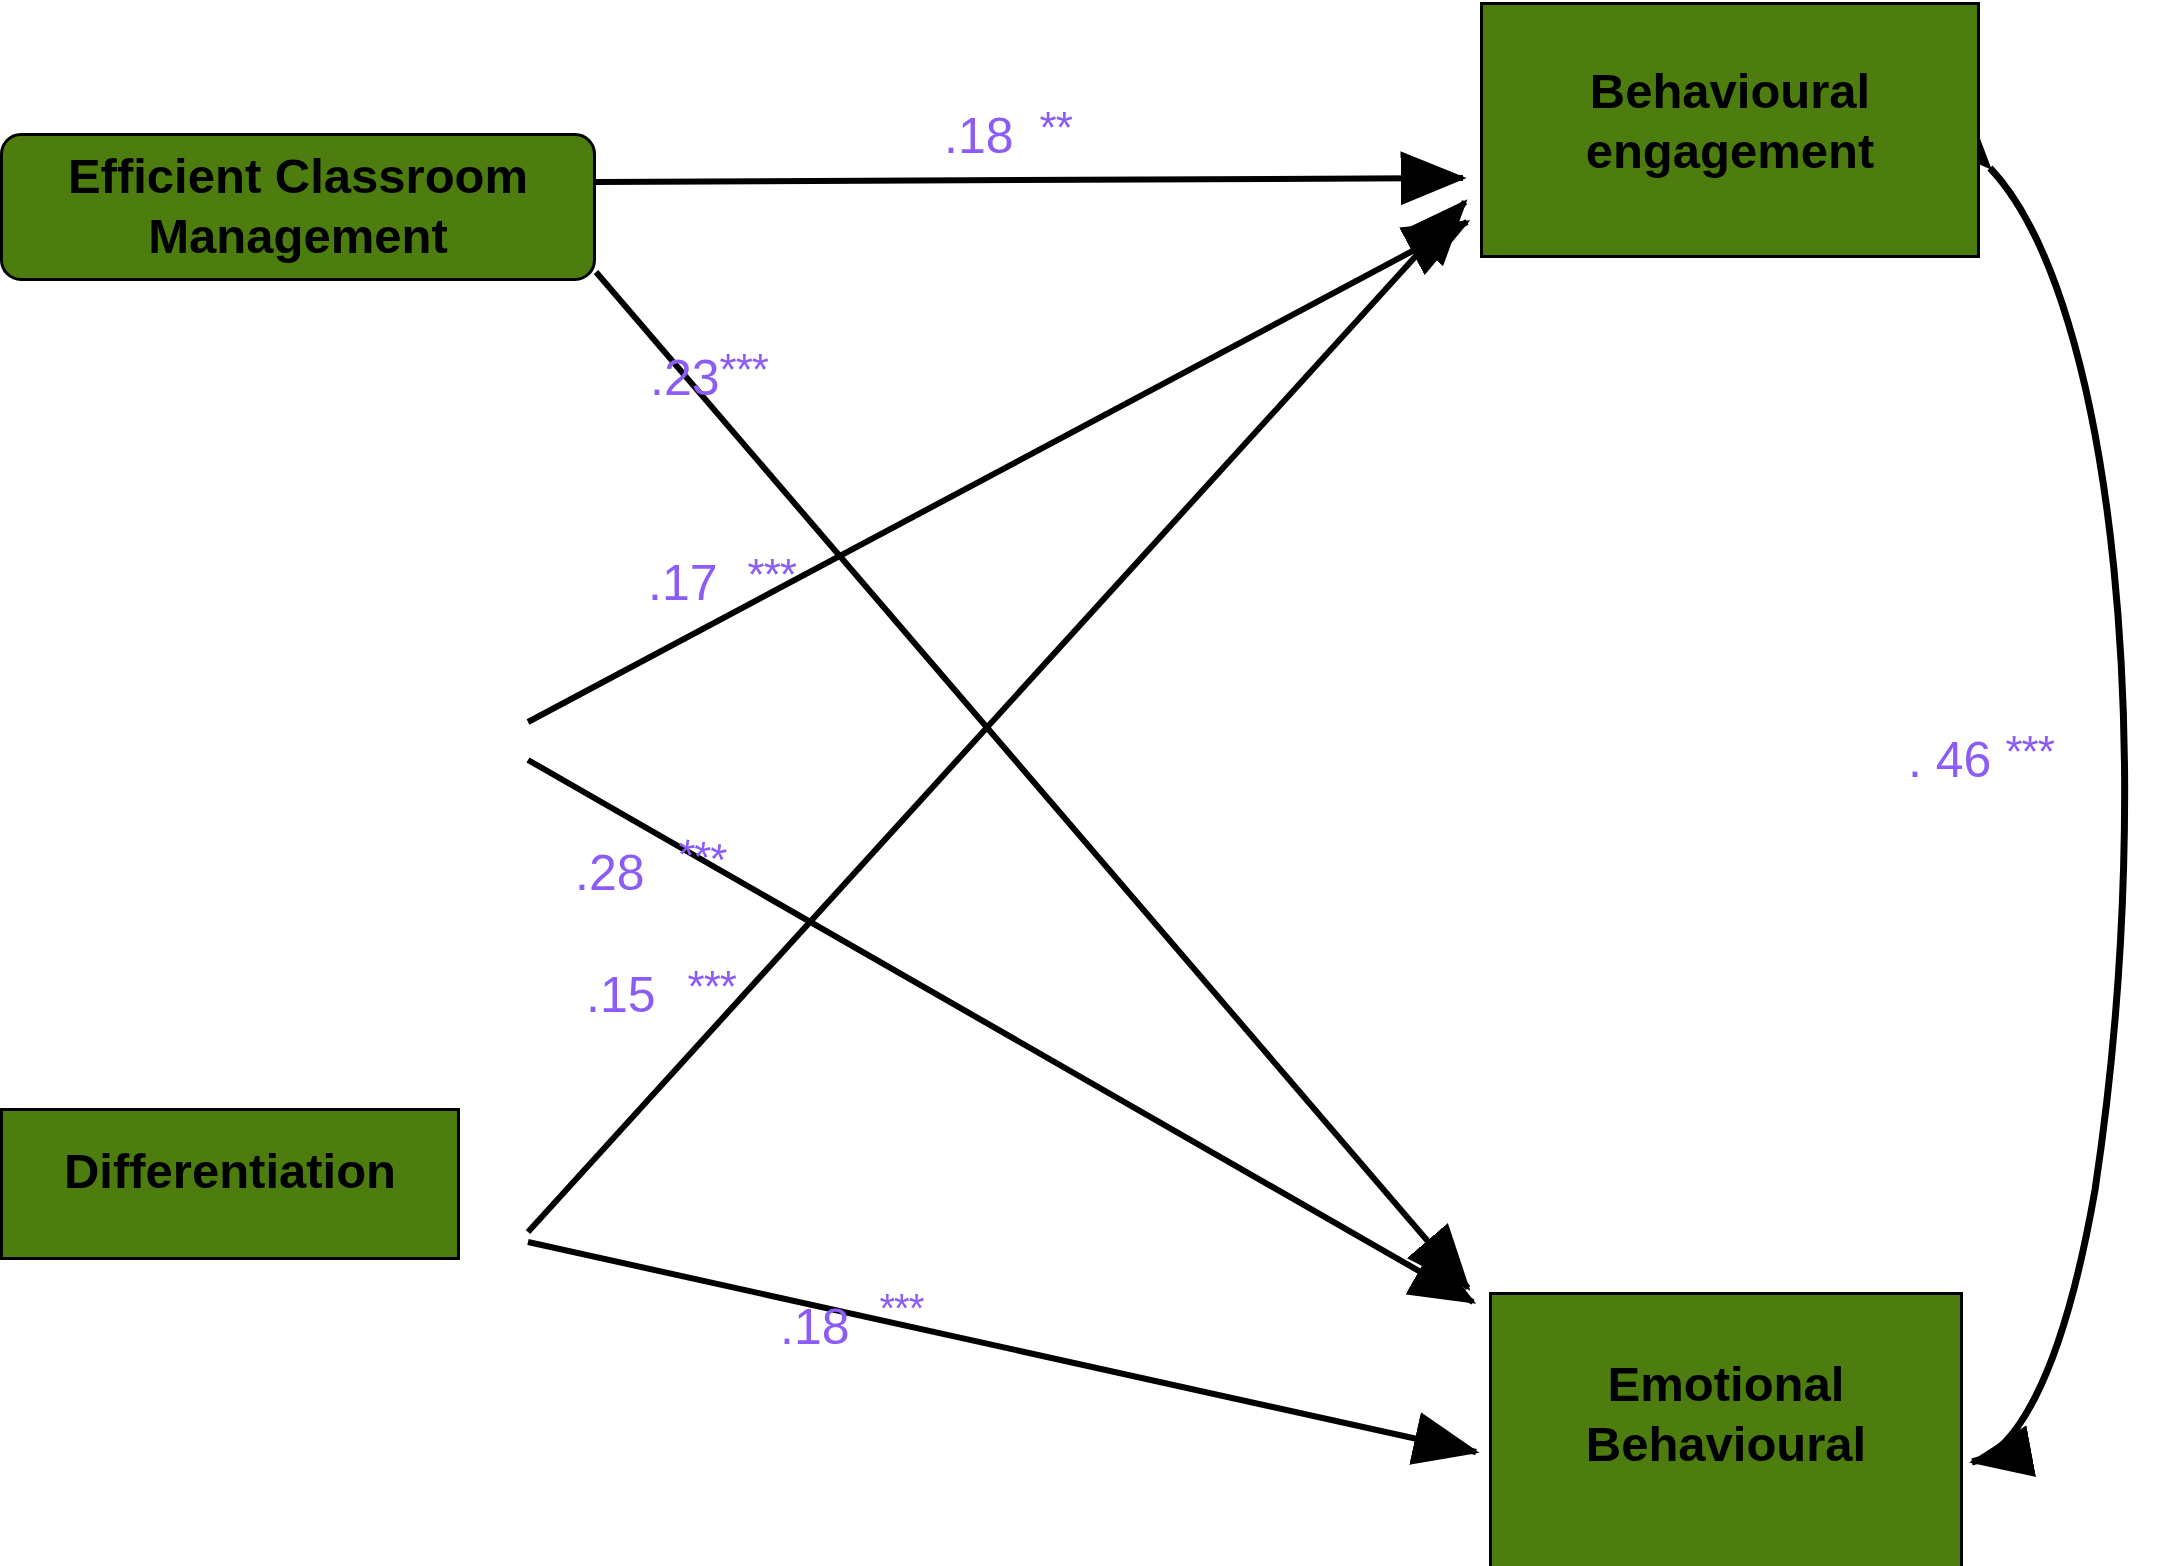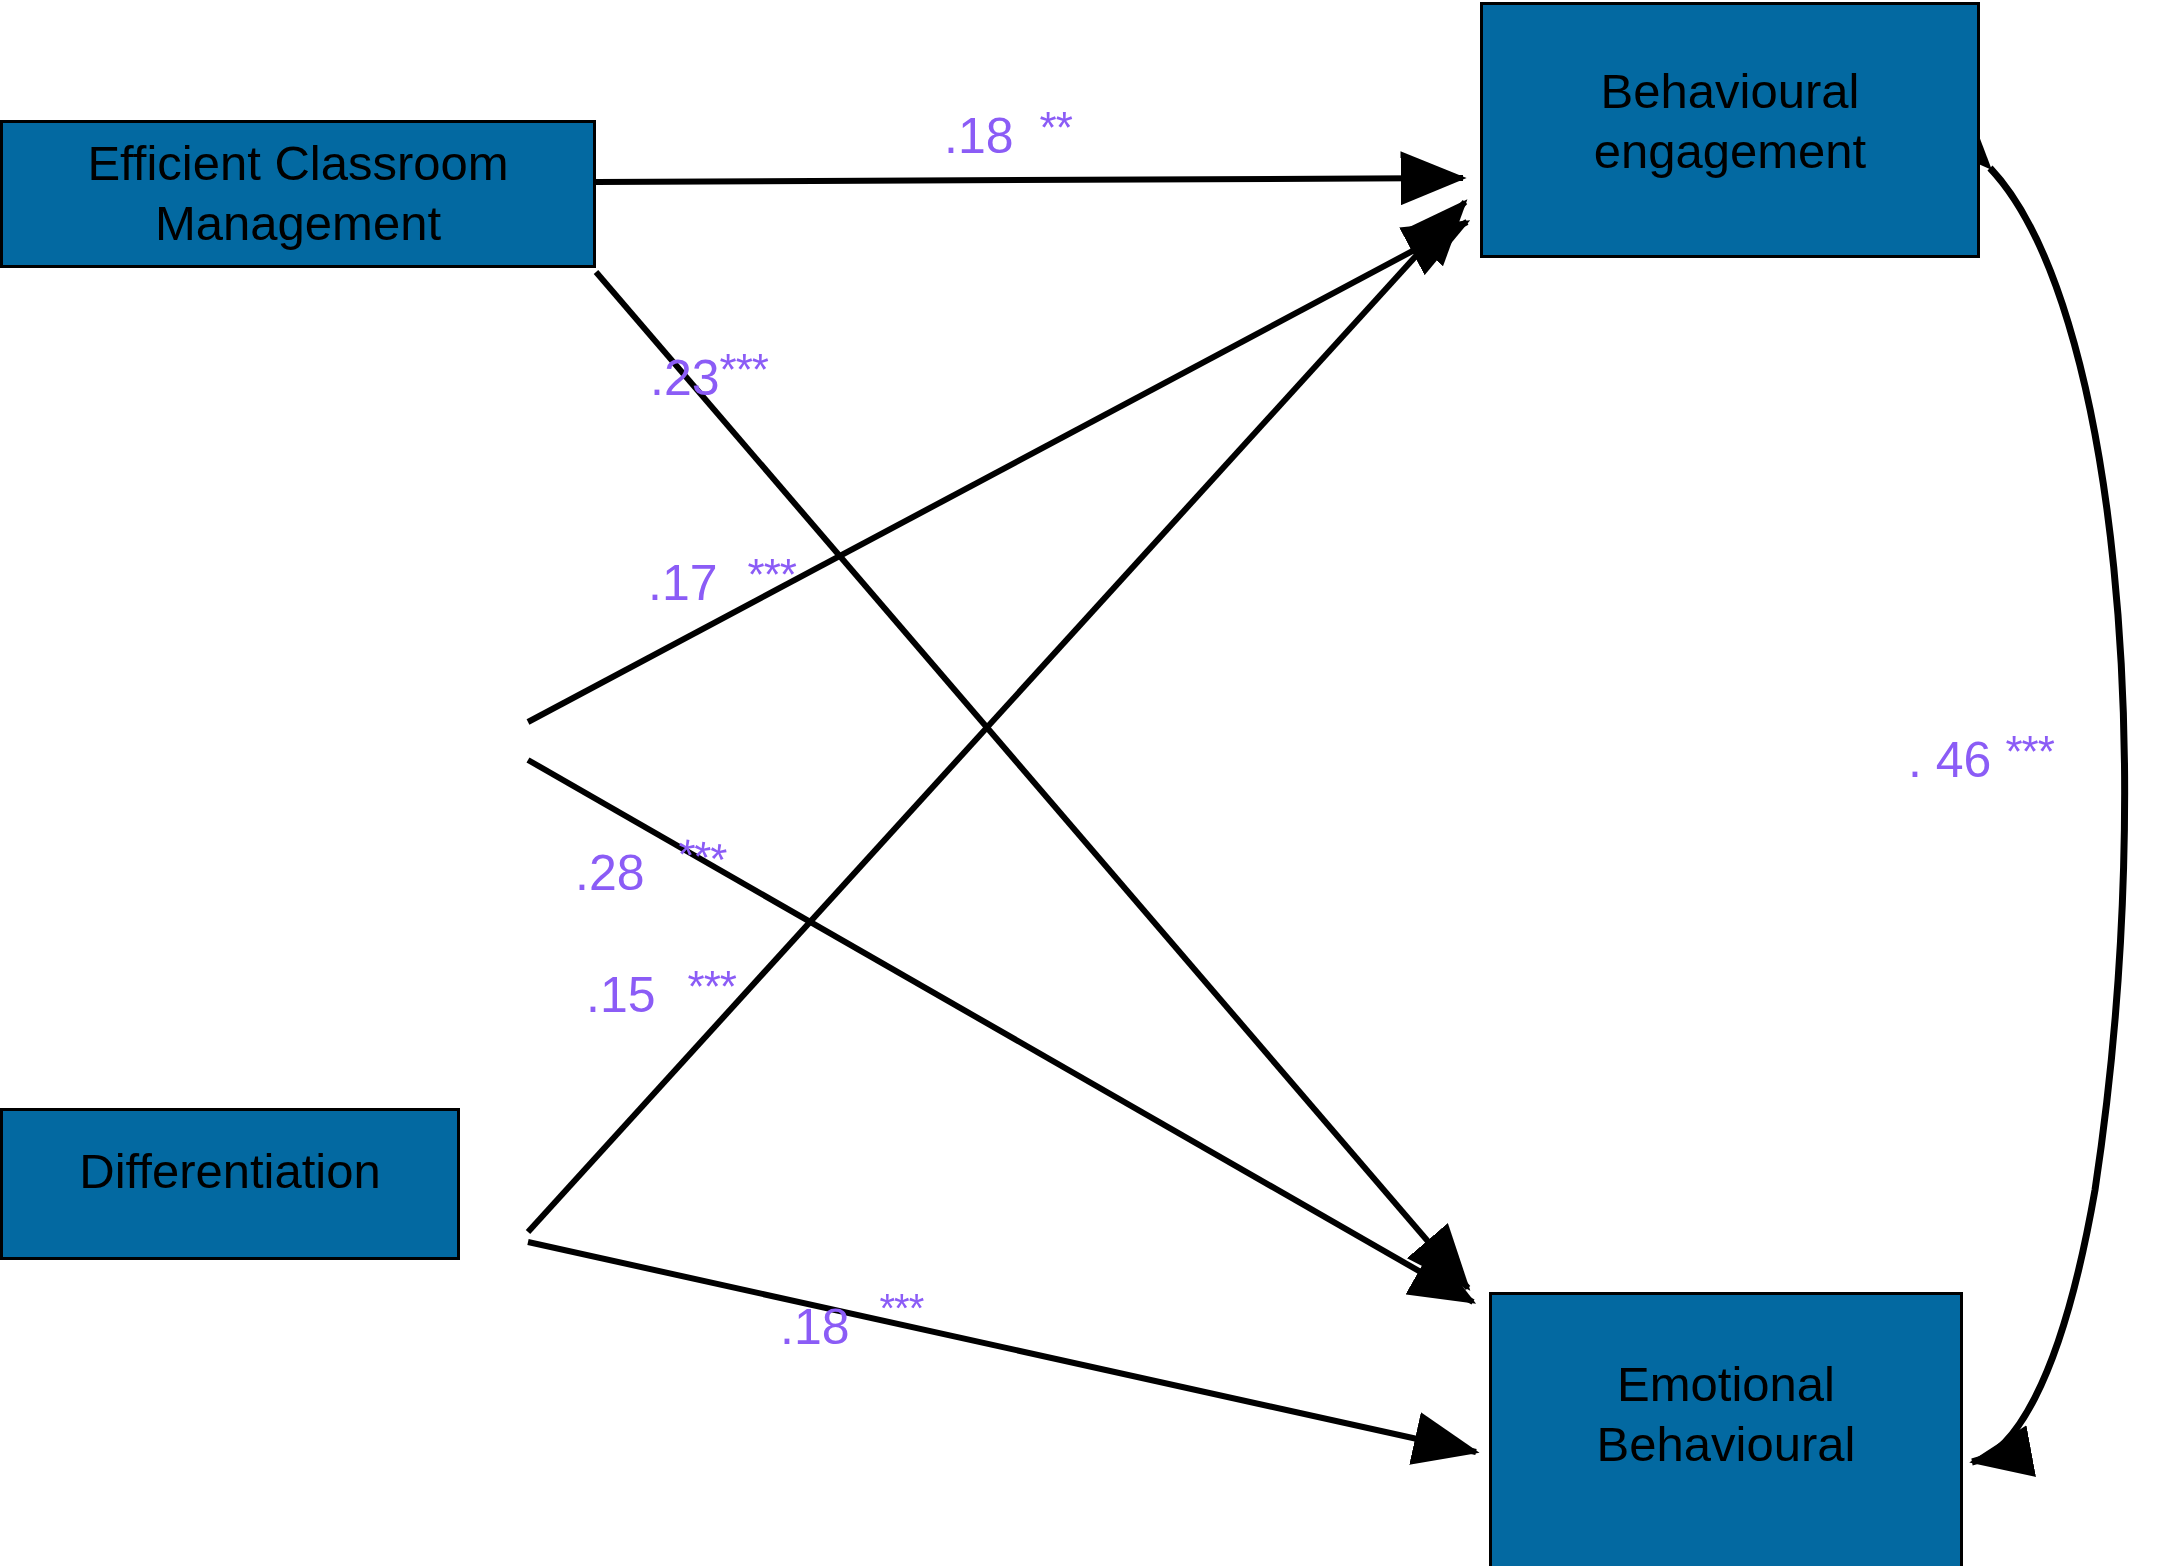--- a/index.html
+++ b/index.html
@@ -23,40 +23,40 @@
     position: absolute;
     top: 0;
     left: 0;
     width: 2168px;
     height: 1566px;
   }
   .node-box {
     position: absolute;
     box-sizing: border-box;
     border: 3px solid #000000;
-    background: #0369a1;
+    background: #4d7c0f;
     display: flex;
     align-items: center;
     justify-content: center;
     text-align: center;
     line-height: 1.22;
     font-size: 49px;
-    font-weight: 400;
+    font-weight: 700;
     color: #000000;
     letter-spacing: 0px;
     white-space: pre-line;
   }
   .node-label {
     display: block;
     width: 100%;
     padding: 0 10px;
     box-sizing: border-box;
   }
   
-  #node-ecm      { left: 0px;    top: 120px;  width: 596px; height: 148px; }
+  #node-ecm      { left: 0px;    top: 133px;  width: 596px; height: 148px; border-radius: 21px; }
   #node-at       { left: 0px;    top: 646px;  width: 528px; height: 150px; }
   #node-diff     { left: 0px;    top: 1108px; width: 460px; height: 152px; }
   #node-be       { left: 1480px; top: 2px;    width: 500px; height: 256px; }
   #node-ee       { left: 1489px; top: 1292px; width: 474px; height: 290px; }
 
   
   #node-at .node-label   { transform: translateY(-14px); }
   #node-diff .node-label { transform: translateY(-12px); }
   #node-be .node-label   { transform: translateY(-8px); }
   #node-ee .node-label   { transform: translateY(-22px); }

